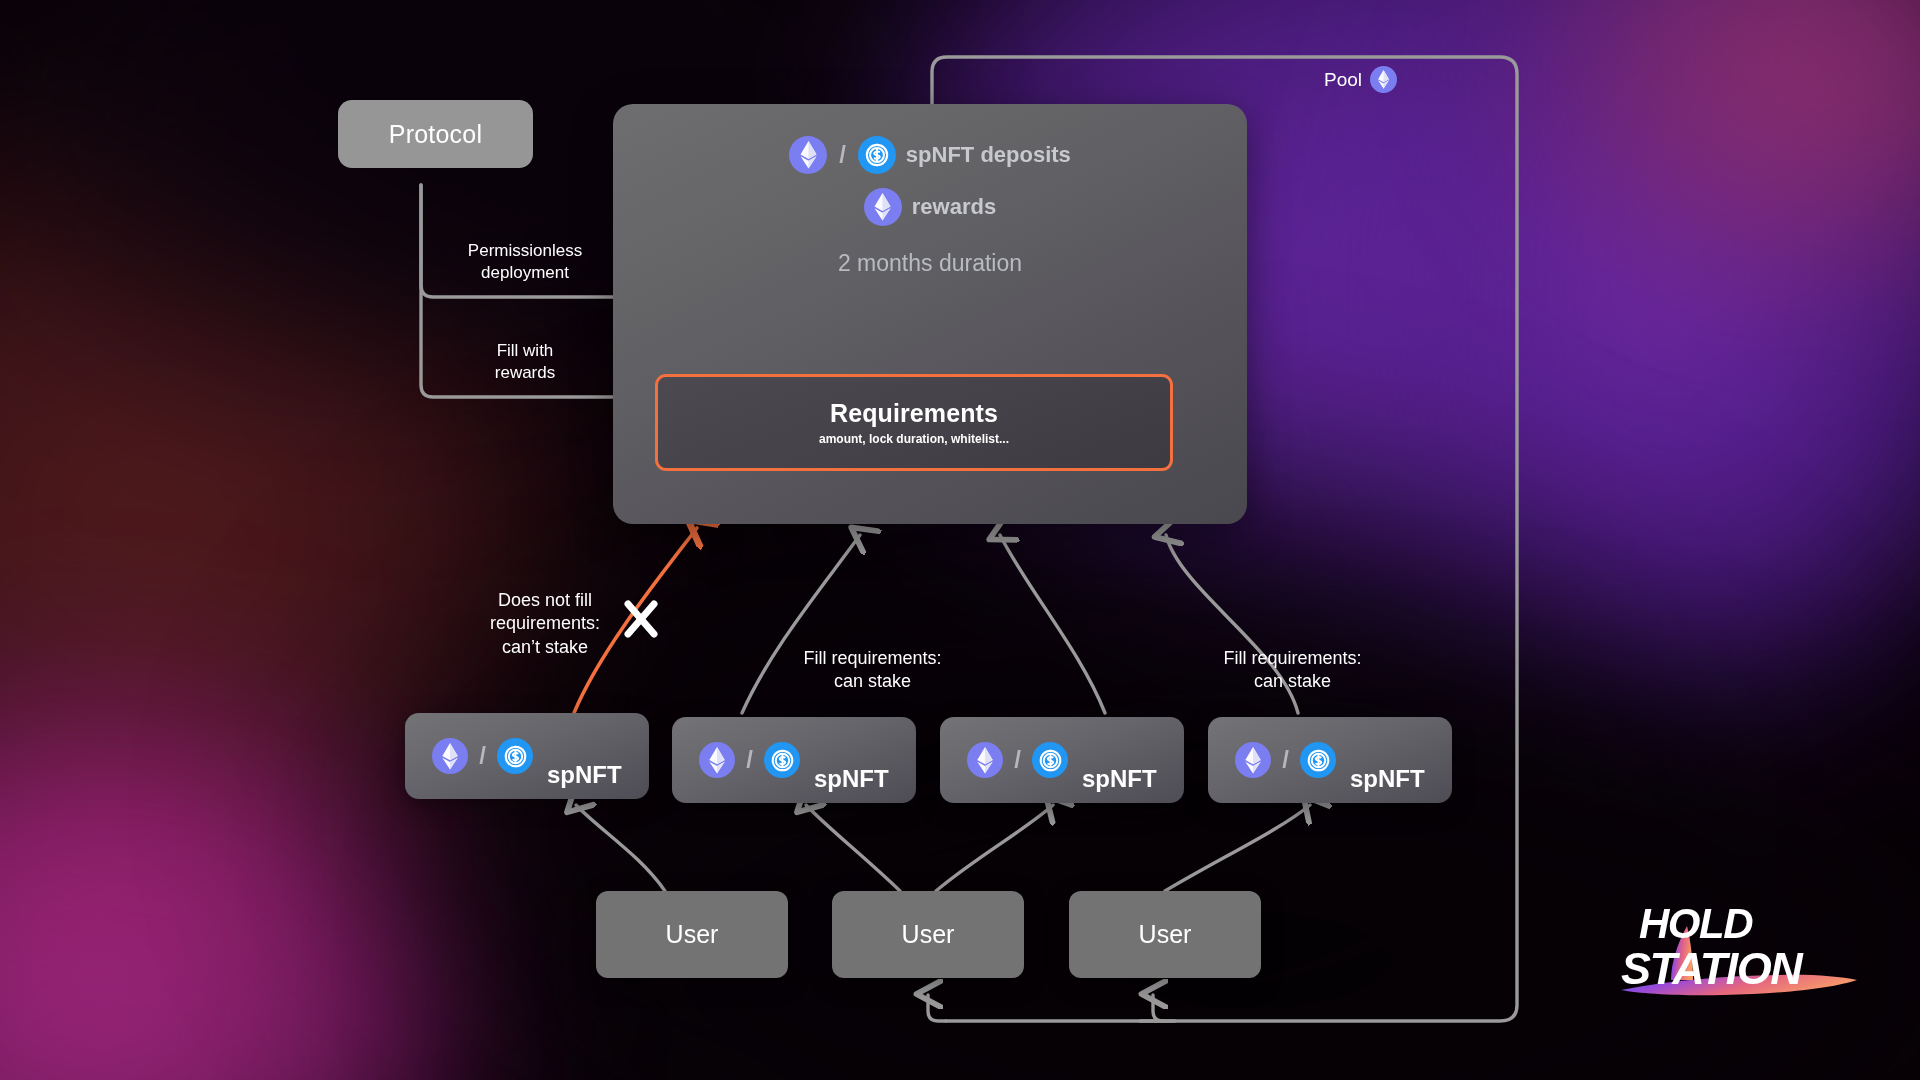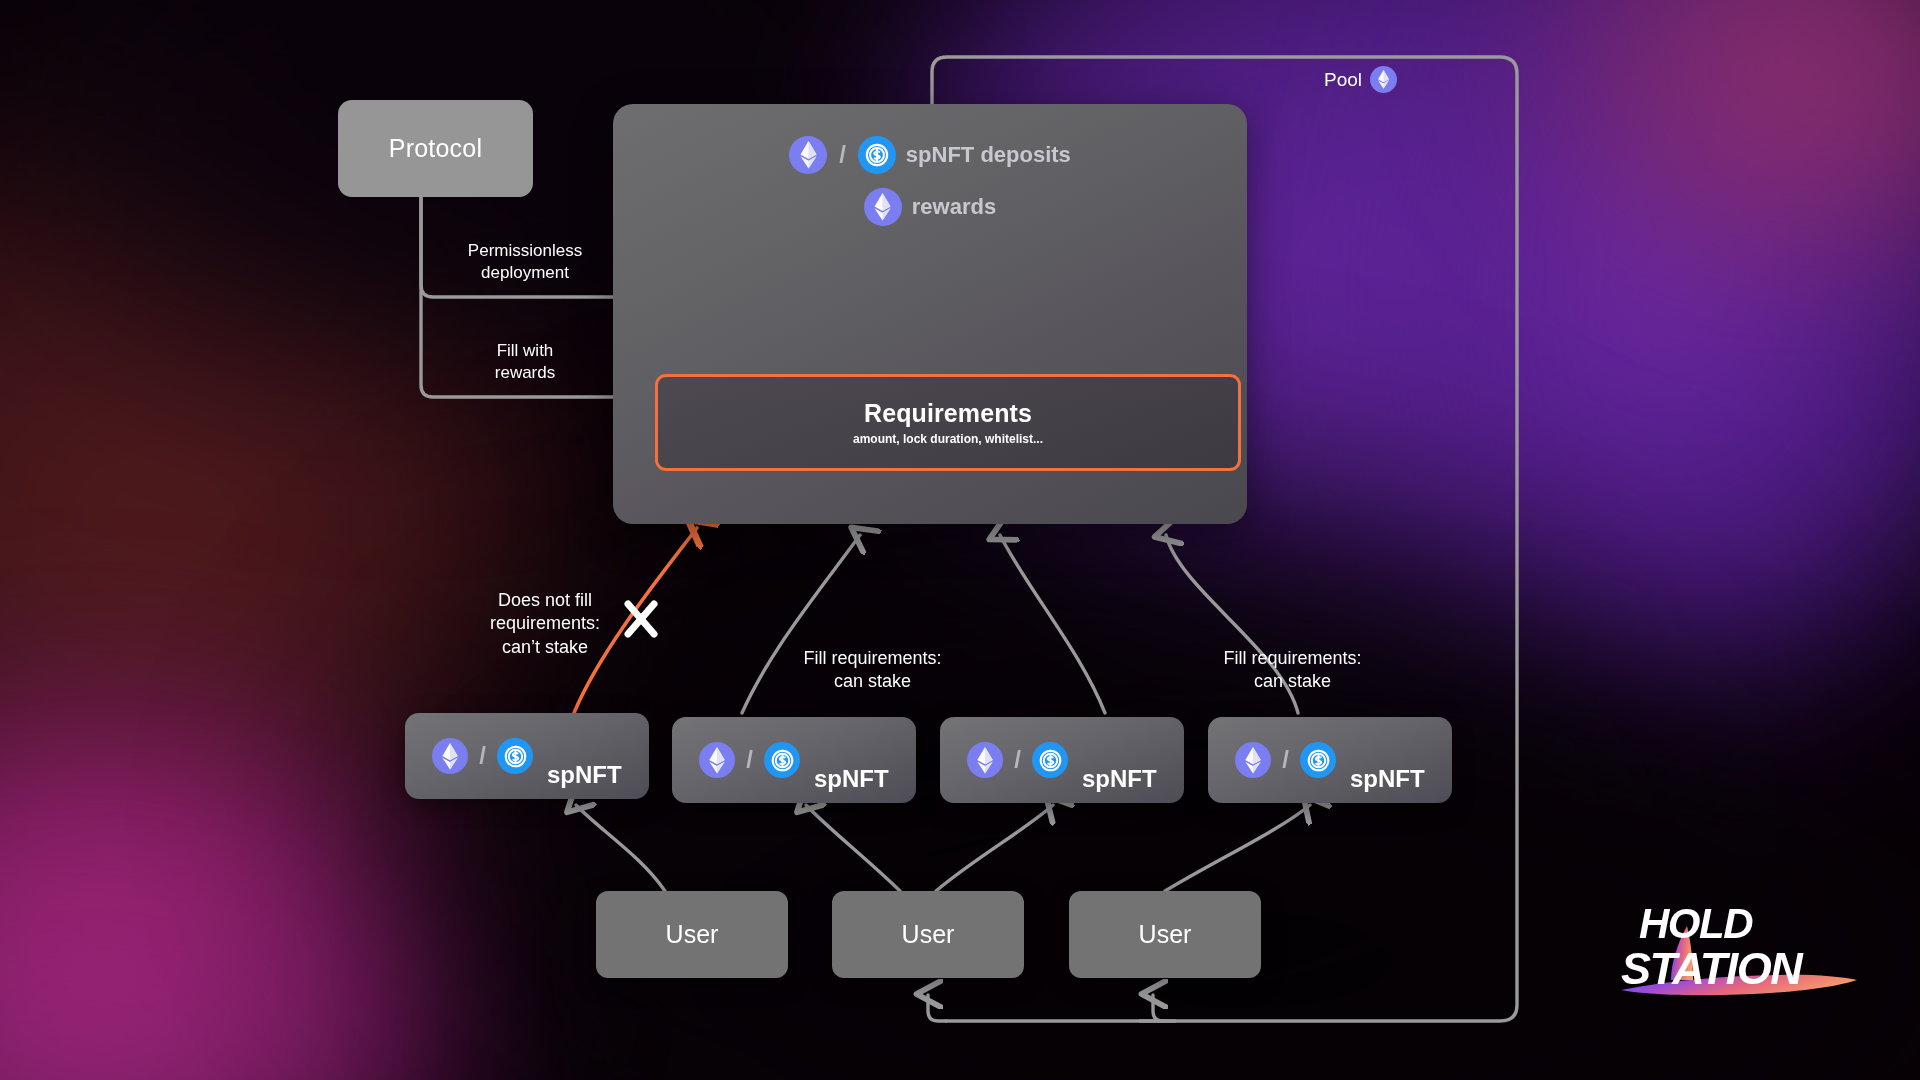--- a/index.html
+++ b/index.html
@@ -55,21 +55,21 @@
     background:radial-gradient(ellipse at 55% 55%, rgba(8,2,10,.97) 0%, rgba(12,4,14,.7) 48%, rgba(14,5,16,0) 78%);
   }
 
   
   #wires { position:absolute; inset:0; width:1920px; height:1080px; }
 
   
   .node { position:absolute; }
 
   .protocol-box {
-    left:338px; top:100px; width:195px; height:97px;
+    left:338px; top:100px; width:195px; height:68px;
     background:#969696; border-radius:14px;
     display:flex; align-items:center; justify-content:center;
   }
   .protocol-box span { color:#fff; font-size:25px; letter-spacing:.2px; }
 
   .wire-label {
     position:absolute; color:#fff; font-size:17px; line-height:1.28;
     text-align:center; font-weight:400;
   }
   .lbl-permissionless { left:440px; top:240px; width:170px; }
@@ -91,21 +91,21 @@
   }
   .row-deposits { margin-top:32px; }
   .row-rewards  { margin-top:14px; }
   .slash { color:#b6b8be; font-size:24px; font-weight:600; margin:0 2px; }
   .duration {
     text-align:center; color:#b9bbc2; font-size:23px;
     margin-top:24px; font-weight:400;
   }
 
   .req-box {
-    position:absolute; left:42px; top:270px; width:586px; height:97px;
+    position:absolute; left:42px; top:270px; width:518px; height:97px;
     border:3px solid #f4703f; border-radius:11px;
     background:linear-gradient(160deg,#4c4950 0%,#444148 55%,#3d3a41 100%);
     display:flex; flex-direction:column; align-items:center; justify-content:center;
   }
   .req-title { color:#fff; font-size:25px; font-weight:700; letter-spacing:.1px; }
   .req-sub   { color:#fff; font-size:12px; font-weight:700; margin-top:4px; }
 
   
   .tok { border-radius:50%; display:inline-flex; align-items:center; justify-content:center; flex:none; }
   .tok-eth { background:#7b7ef0; }
@@ -255,20 +255,21 @@
       <svg width="19" height="28" viewBox="0 0 18 28">
         <path d="M9 0 L17 13.5 L9 18 L1 13.5 Z" fill="#ffffff" opacity=".97"></path>
         <path d="M9 0 L17 13.5 L9 18 Z" fill="#dfe2f7"></path>
         <path d="M9 19.8 L17 15.2 L9 27.5 L1 15.2 Z" fill="#ffffff" opacity=".97"></path>
         <path d="M9 19.8 L17 15.2 L9 27.5 Z" fill="#dfe2f7"></path>
       </svg>
     </span>
     <span>rewards</span>
   </div>
 
+  <div class="duration">2 months duration</div>
 
   <div class="req-box">
     <div class="req-title">Requirements</div>
     <div class="req-sub">amount, lock duration, whitelist...</div>
   </div>
 </div>
 
 <div class="earn-label">
   <span>Pool</span>
   <span class="tok tok-eth" style="width:27px;height:27px">

